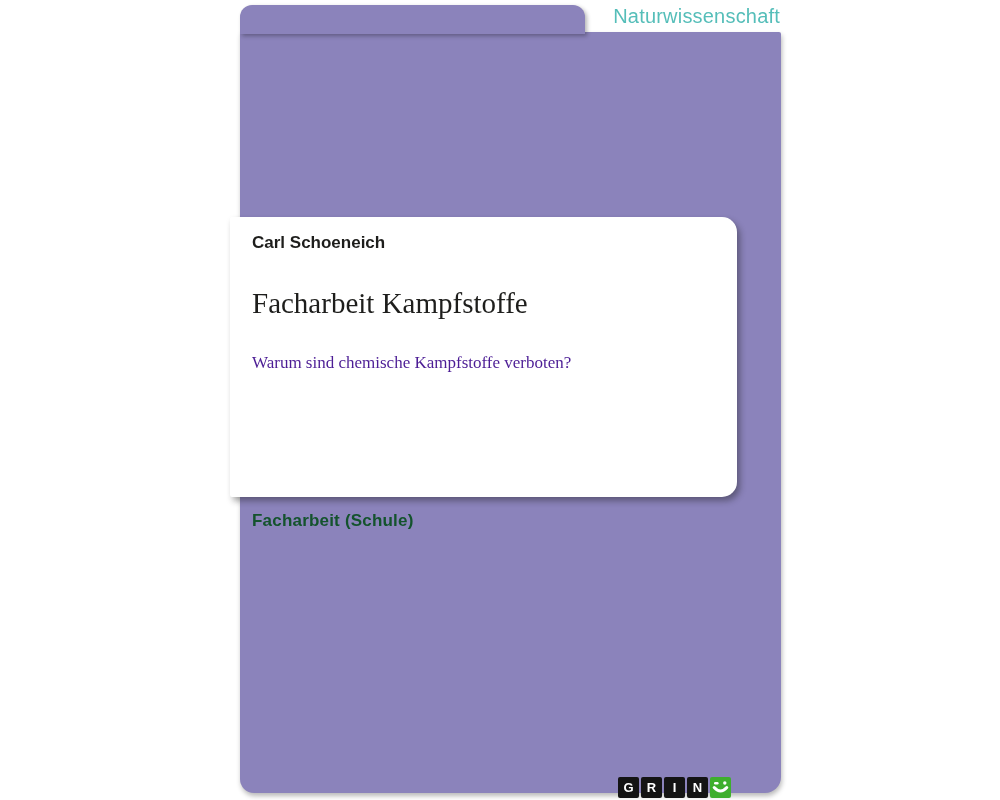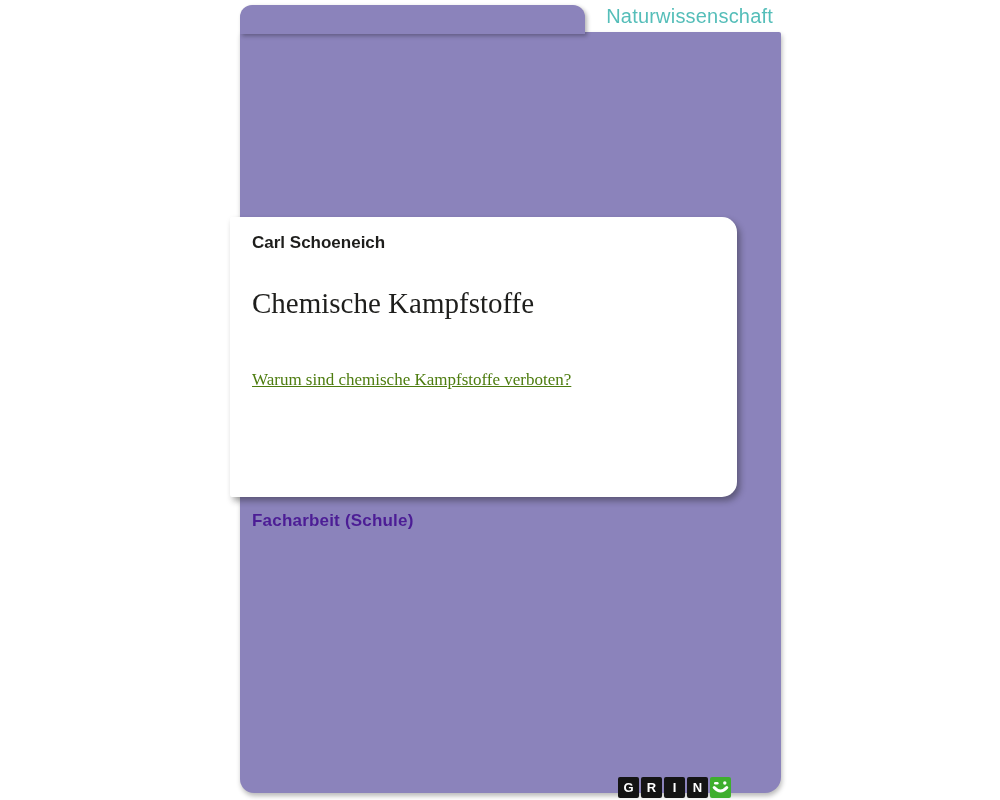--- a/index.html
+++ b/index.html
@@ -27,21 +27,21 @@
     left: 240px; top: 5px;
     width: 345px; height: 29px;
     background: #8B83BB;
     border-radius: 12px 12px 0 0;
     box-shadow: 2px 2px 4px rgba(0,0,0,0.30);
   }
 
   
   .category {
     position: absolute;
-    top: 1px; right: 227px;
+    top: 1px; right: 220px;
     height: 30px; line-height: 30px;
     font-size: 20px;
     color: #55BEB9;
     letter-spacing: 0.2px;
     white-space: nowrap;
   }
 
   
   .title-card {
     position: absolute;
@@ -60,35 +60,34 @@
   }
   .title {
     margin-top: 31px;
     font-family: "Liberation Serif", serif;
     font-weight: normal;
     font-size: 29px;
     color: #1E1E1C;
     line-height: 1.25;
   }
   .subtitle {
-    margin-top: 48px;
+    margin-top: 31px;
     font-family: "Liberation Serif", serif;
     font-size: 17px;
-    color: #4d7c0f;
+    color: #4c1d95;
     line-height: 1.3;
-    text-decoration: underline;
   }
 
   
   .doc-type {
     position: absolute;
     left: 252px; top: 511px;
     font-size: 17px;
     font-weight: bold;
-    color: #4c1d95;
+    color: #14532d;
     letter-spacing: 0.2px;
   }
 
   
   .grin-logo {
     position: absolute;
     left: 618px; top: 777px;
     display: flex;
     gap: 2px;
   }
@@ -119,21 +118,21 @@
 
 <div class="stage">
 
   <div class="cover-main"></div>
   <div class="cover-tab"></div>
 
   <div class="category">Naturwissenschaft</div>
 
   <div class="title-card">
     <div class="author">Carl Schoeneich</div>
-    <h1 class="title">Chemische Kampfstoffe</h1>
+    <h1 class="title">Facharbeit Kampfstoffe</h1>
     <div class="subtitle">Warum sind chemische Kampfstoffe verboten?</div>
   </div>
 
   <div class="doc-type">Facharbeit (Schule)</div>
 
   <div class="grin-logo">
     <span class="lbox">G</span>
     <span class="lbox">R</span>
     <span class="lbox">I</span>
     <span class="lbox">N</span>

